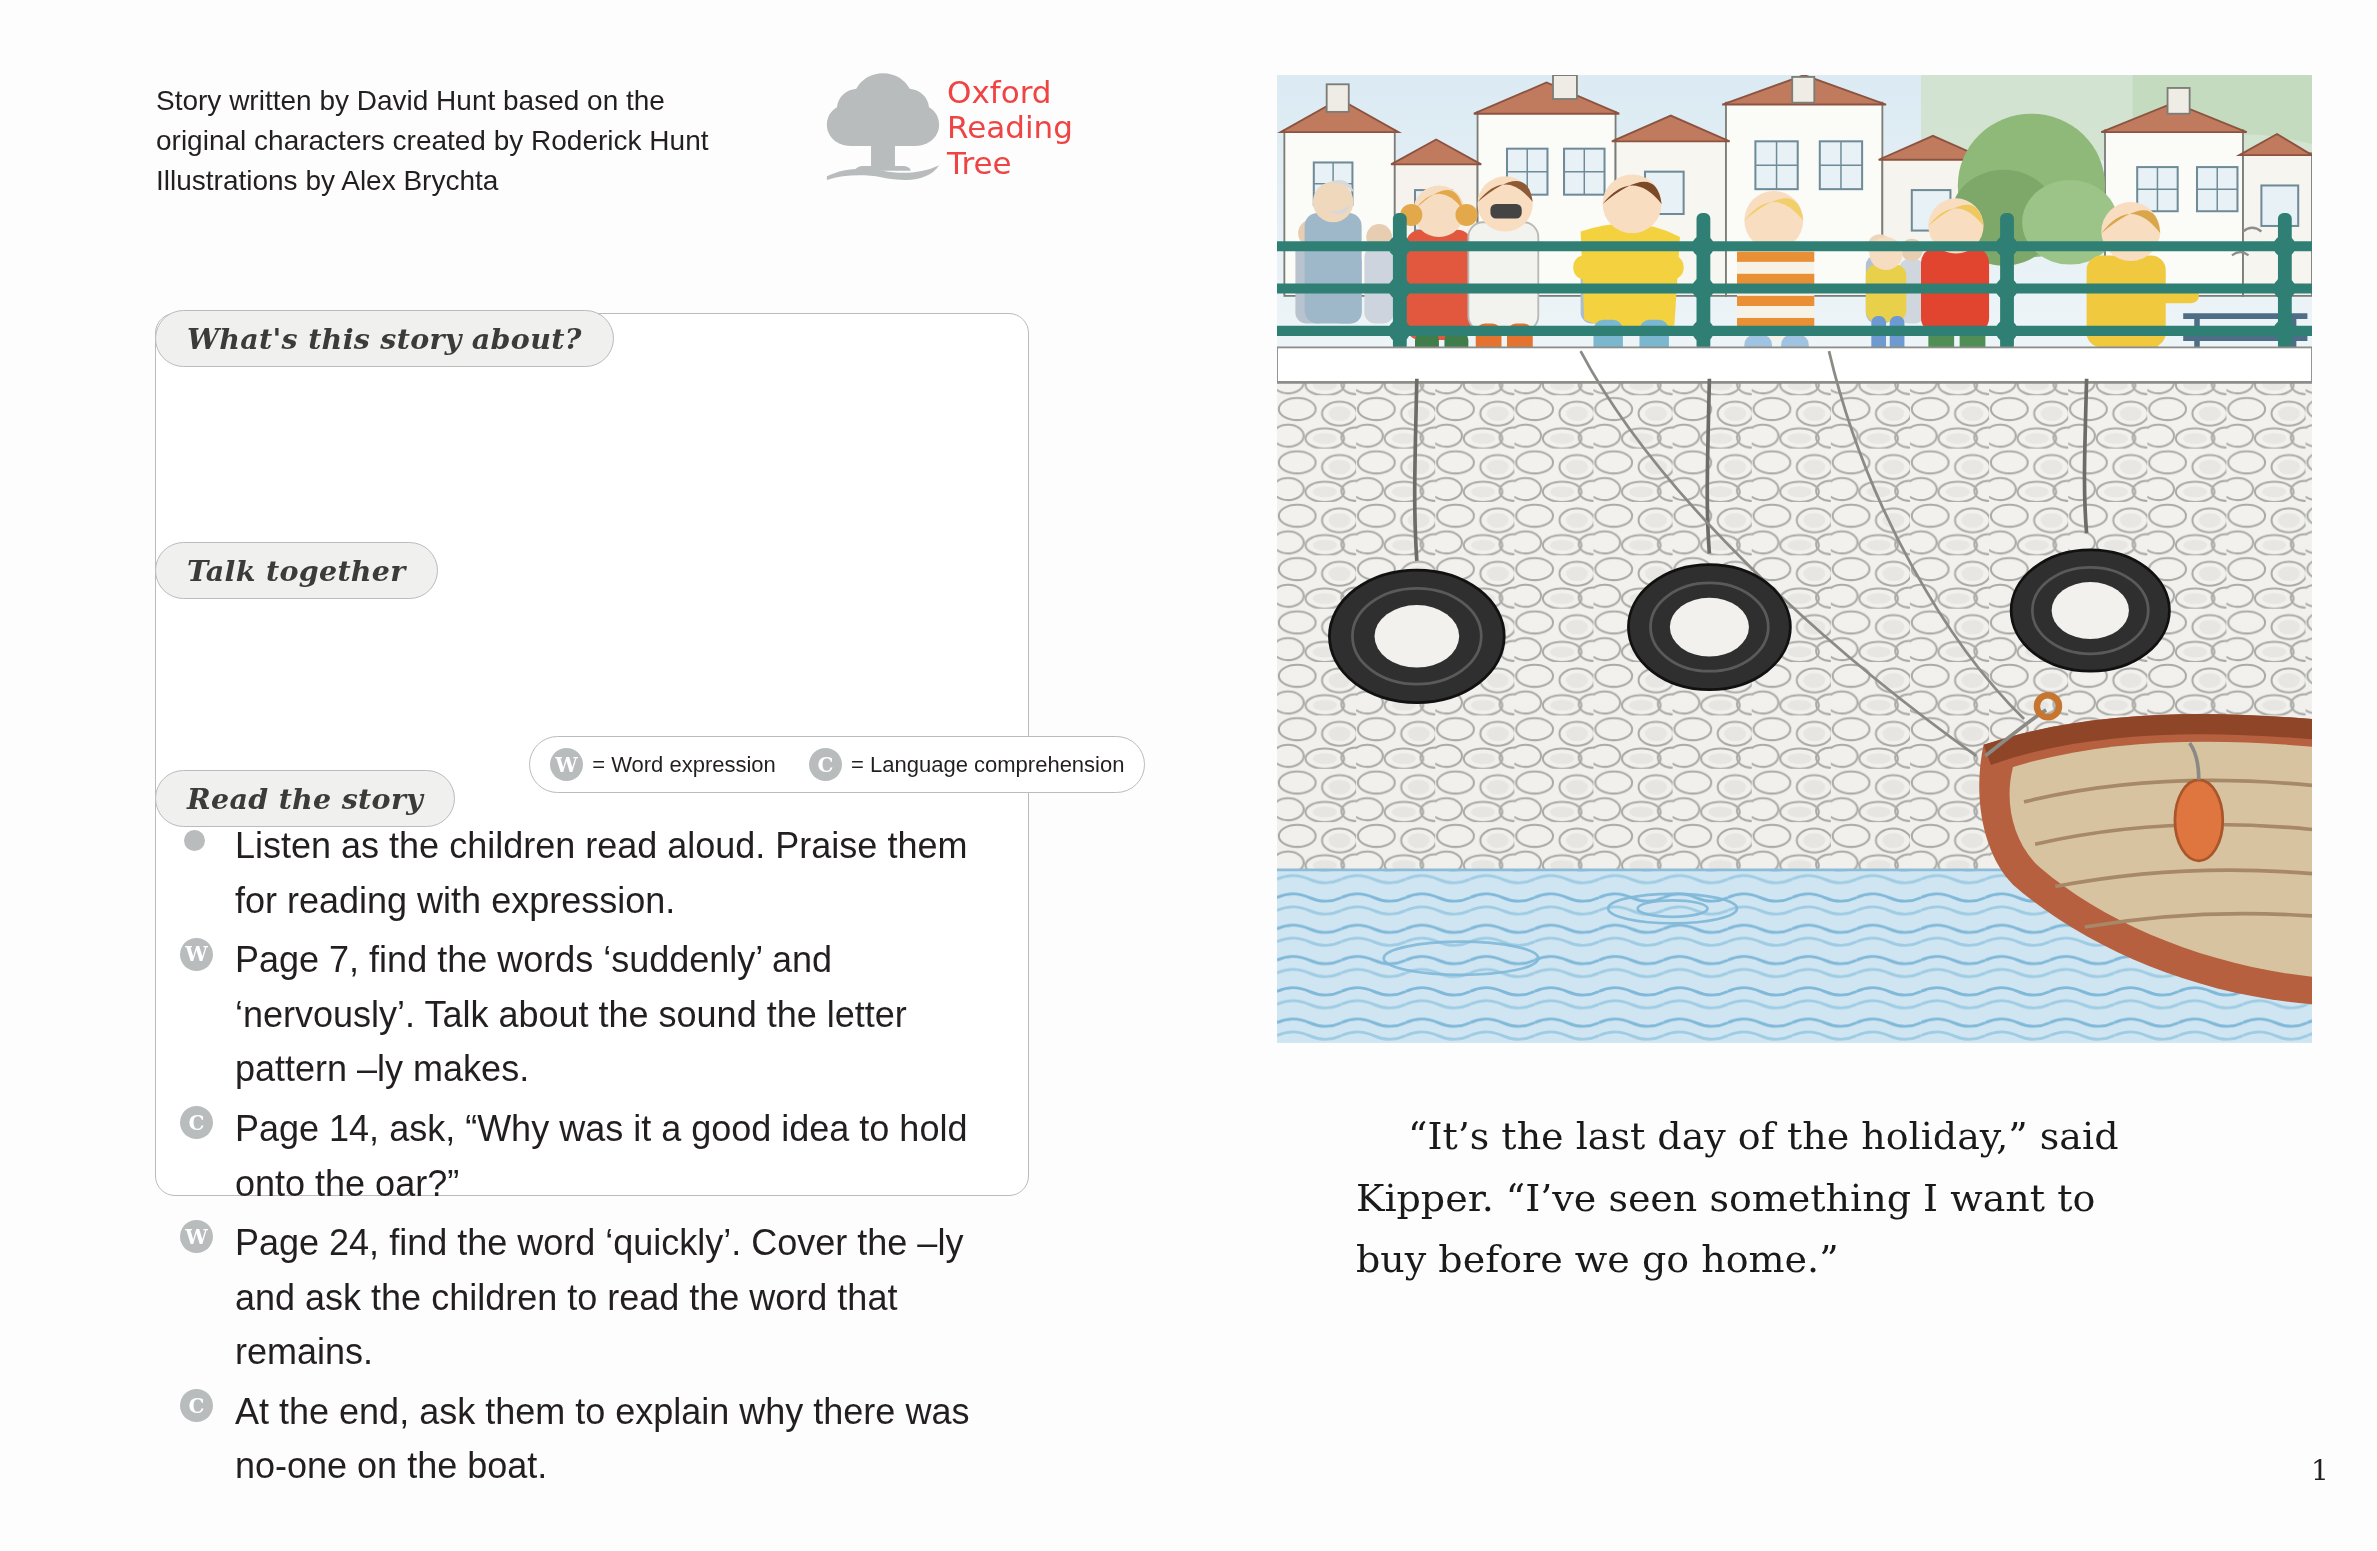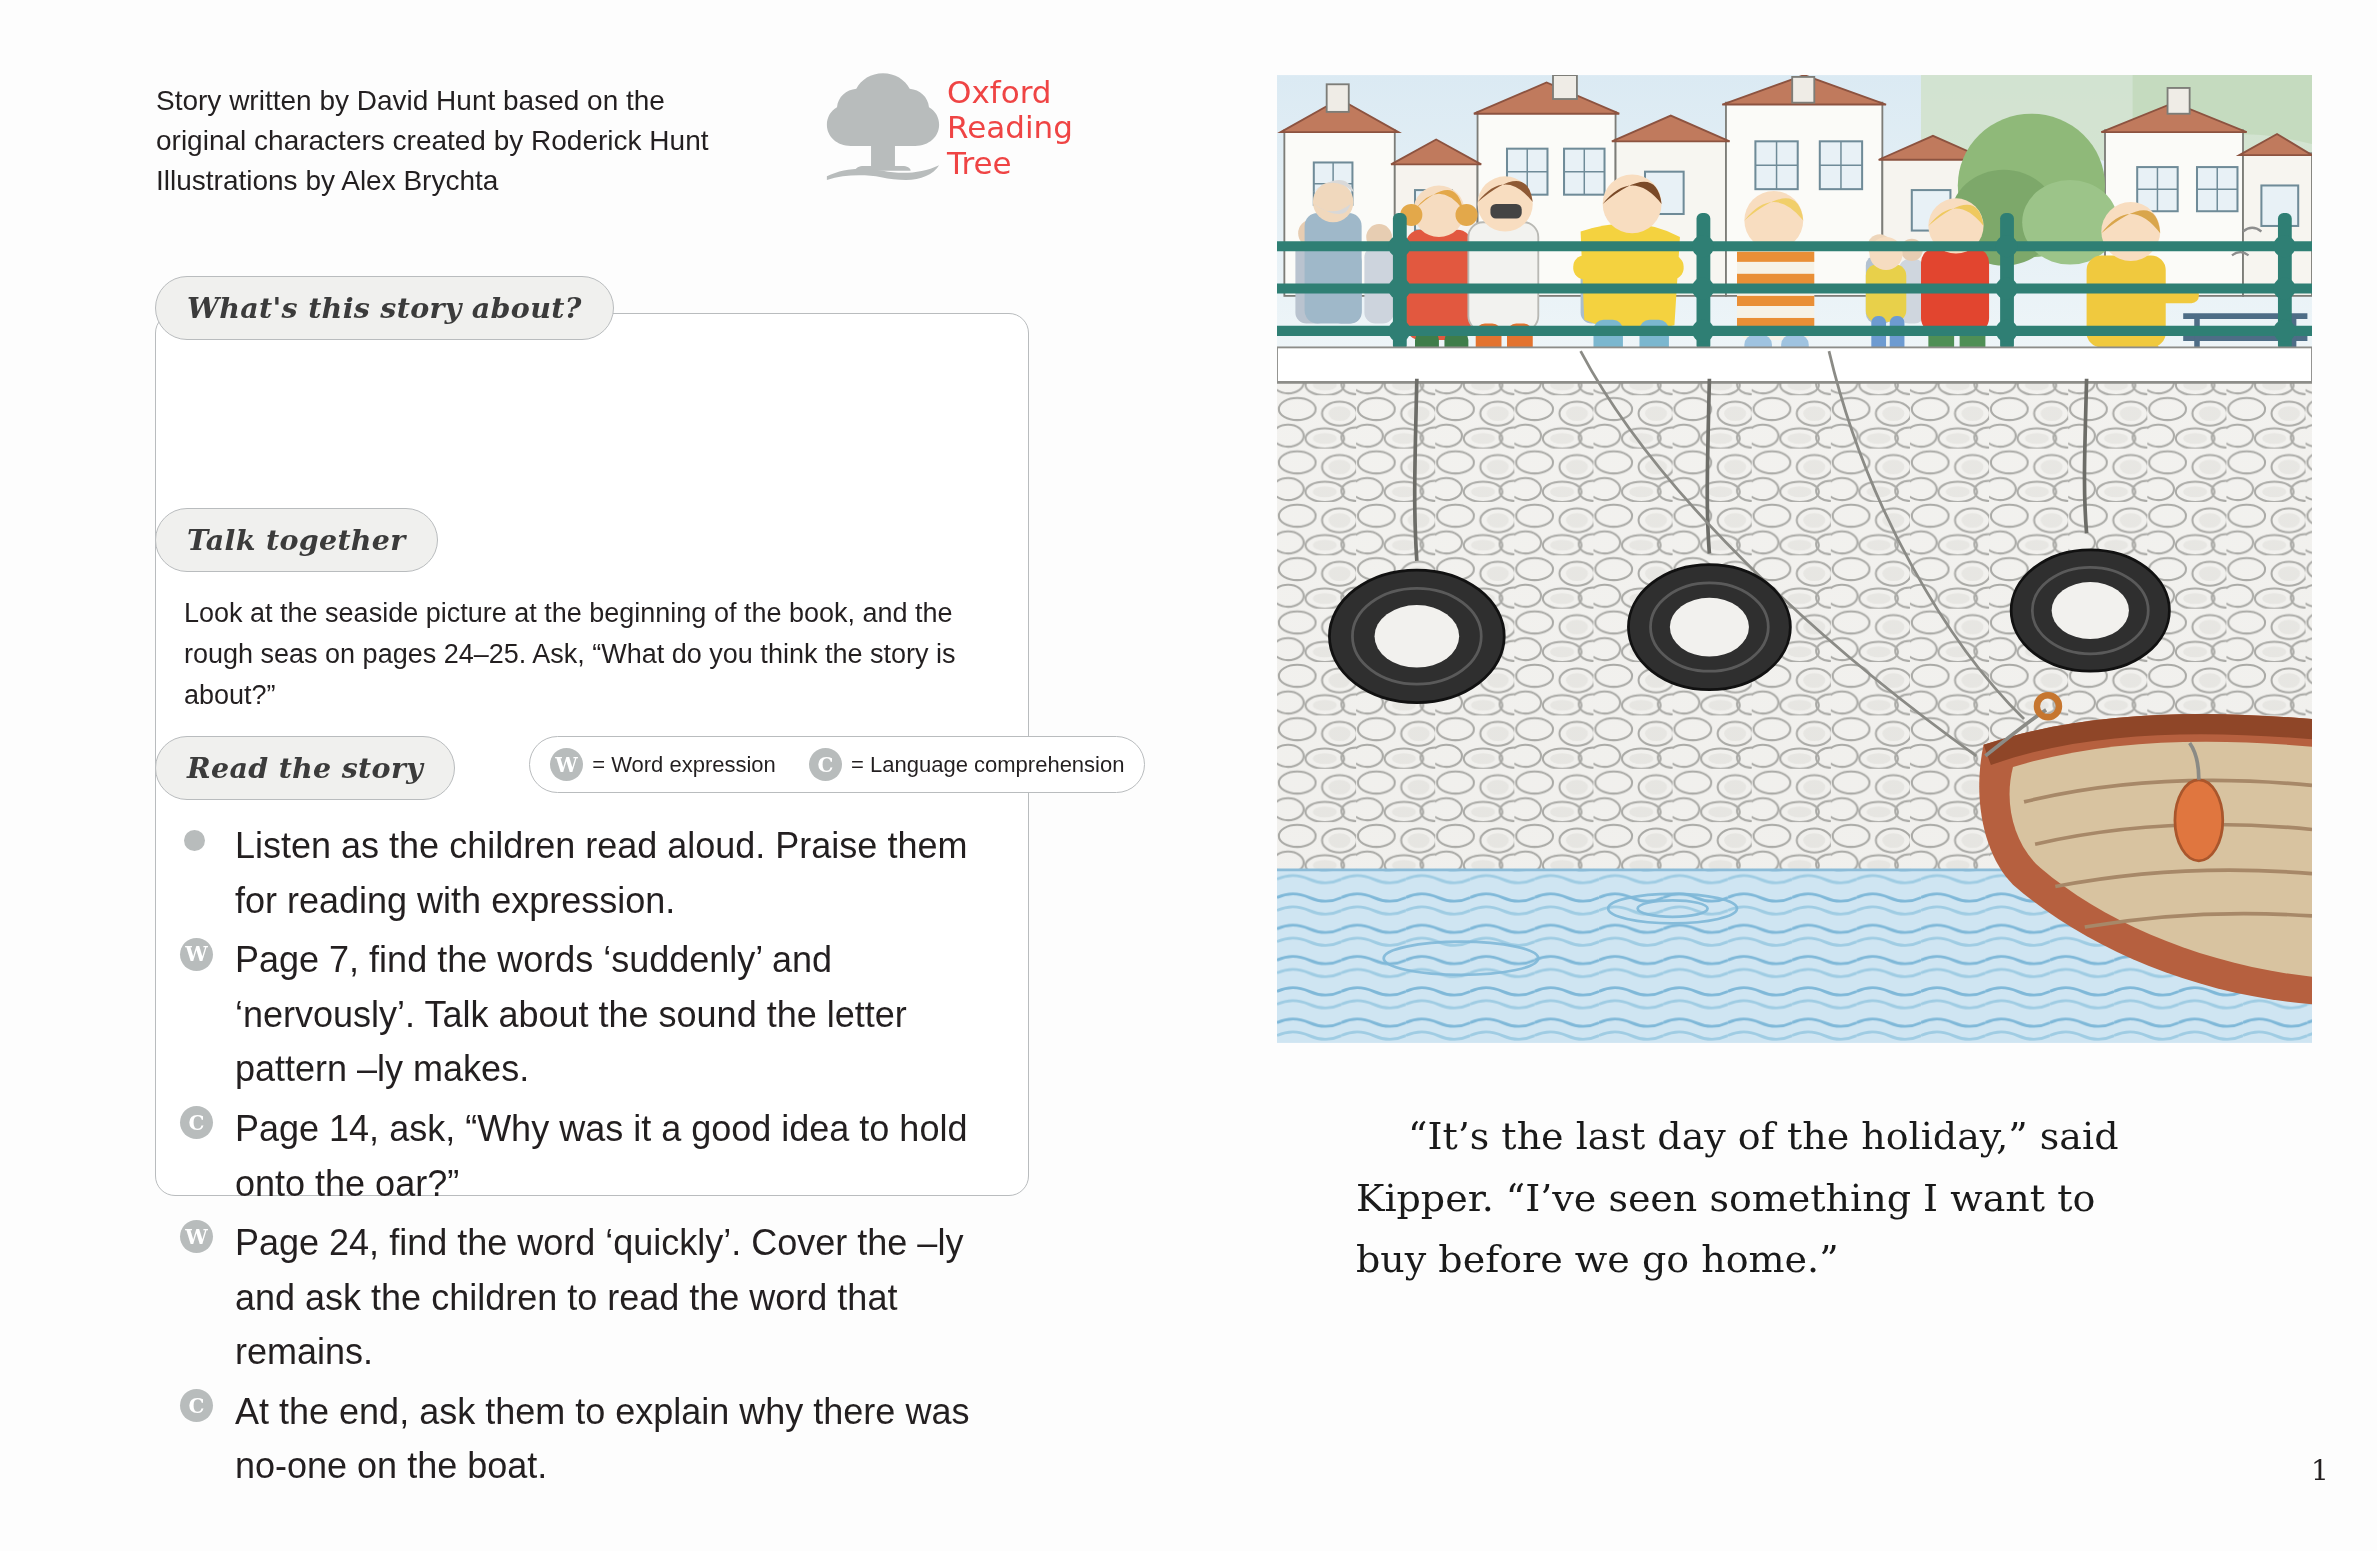--- a/index.html
+++ b/index.html
@@ -66,28 +66,29 @@
 
   .tab {
     position: absolute;
     border: 1.8px solid #b9bcbe;
     border-radius: 37px;
     background: #f0f0ee;
     box-sizing: border-box;
     display: flex;
     align-items: center;
     padding: 0 31px;
-    height: 64px;
+    height: 57px;
     font-family: "DejaVu Serif", serif;
     font-style: italic;
     font-weight: bold;
     font-size: 28.5px;
     color: #3b3b3b;
     letter-spacing: 0.3px;
     white-space: nowrap;
+    margin-top: 34px;
   }
   #tab-about { left: 155px; top: 276px; }
   #tab-talk  { left: 155px; top: 508px; }
   #tab-read  { left: 155px; top: 736px; }
 
   .para {
     position: absolute;
     font-size: 27px;
     line-height: 1.52;
     color: #231f20;
@@ -220,21 +221,20 @@
         <div>Reading</div>
         <div>Tree</div>
       </div>
     </div>
 
     <div class="info-box"></div>
 
     <div class="tab" id="tab-about">What's this story about?</div>
 
     <div class="tab" id="tab-talk">Talk together</div>
-    <div class="para" id="para-talk">Look at the seaside picture at the beginning of the book, and the rough seas on pages 24–25. Ask, “What do you think the story is about?”</div>
 
     <div class="tab" id="tab-read">Read the story</div>
 
     <div class="legend">
       <span class="badge">W</span>
       <span>= Word expression</span>
       <span class="sep"></span>
       <span class="badge">C</span>
       <span>= Language comprehension</span>
     </div>

